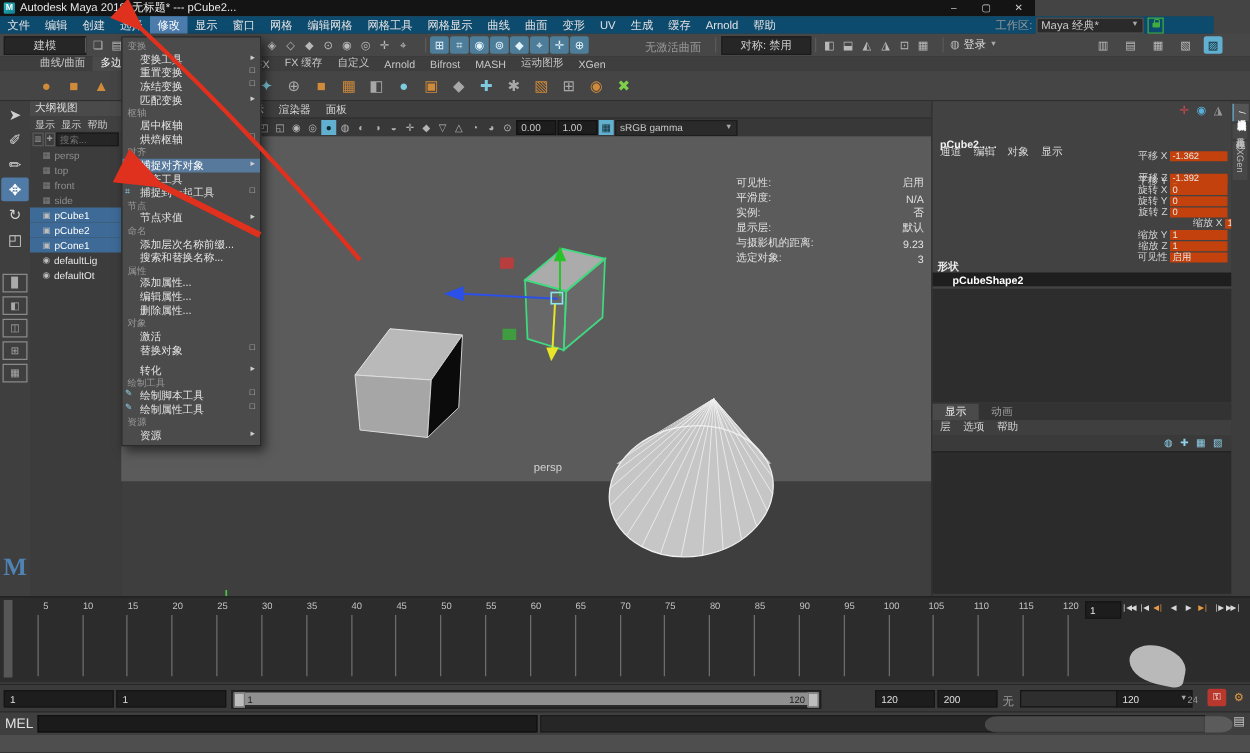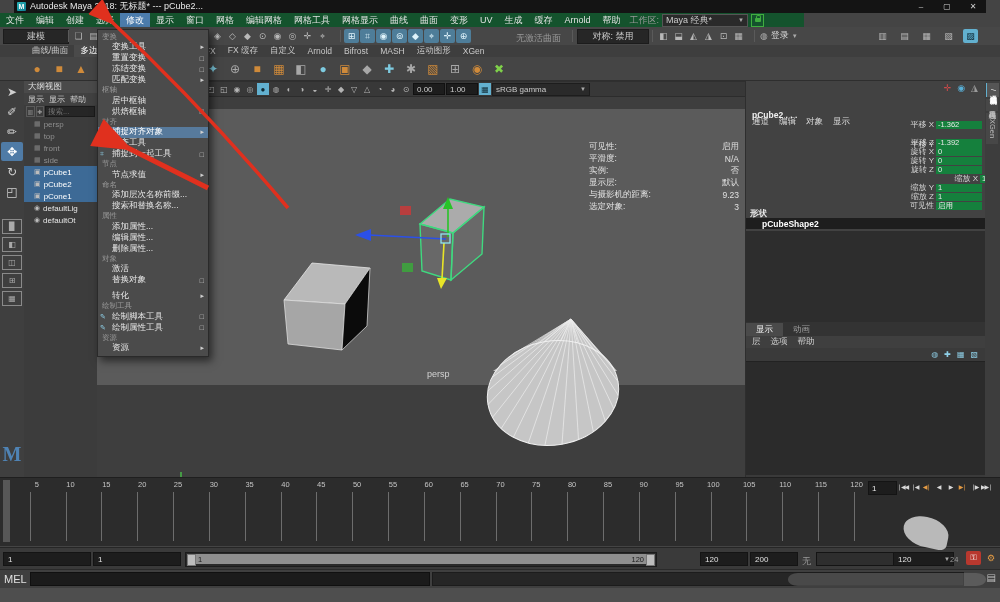--- a/index.html
+++ b/index.html
@@ -3,29 +3,29 @@
 <meta charset="utf-8">
 <style>
   html,body{margin:0;padding:0;background:#222;}
   #app{position:relative;width:1000px;height:602px;overflow:hidden;
        font-family:"Liberation Sans","DejaVu Sans",sans-serif;
        background:#444;color:#ddd;font-size:9px;-webkit-font-smoothing:antialiased;}
   .abs{position:absolute;}
   .row{display:flex;align-items:center;}
 
   
-  #titlebar{left:14px;top:0;width:972px;height:13px;background:#141414;color:#e8e8e8;
+  #titlebar{left:0;top:0;width:828px;height:13px;background:#141414;color:#e8e8e8;
             display:flex;align-items:center;font-size:9px;text-align:center;}
   #appicon{width:9px;height:9px;margin:0 4px 0 3px;background:linear-gradient(135deg,#29b3b8,#0d7d92);
            color:#fff;font-size:7px;font-weight:bold;display:flex;align-items:center;justify-content:center;border-radius:1px;}
   .winbtns{margin-left:auto;display:flex;}
   .winbtn{width:26px;height:13px;display:flex;align-items:center;justify-content:center;color:#cfcfcf;font-size:8px;}
 
   
-  #menubar{left:0;top:13px;width:804px;height:14px;background:#14532d;display:flex;align-items:center;border-bottom:1px solid #303030;}
+  #menubar{left:0;top:13px;width:971px;height:14px;background:#0c4a6e;display:flex;align-items:center;border-bottom:1px solid #303030;}
   .mb-item{padding:0 6px;height:14px;display:flex;align-items:center;color:#e2e2e2;font-size:9px;white-space:nowrap;}
   .mb-item.active{background:#4c7cac;color:#fff;}
   #wsarea{position:absolute;right:40px;top:0;height:14px;display:flex;align-items:center;gap:3px;}
   #wsdrop{background:#2a2a2a;border:1px solid #555;height:11px;display:flex;align-items:center;padding:0 3px;color:#ccc;min-width:78px;justify-content:space-between;}
   #lockbox{width:11px;height:11px;border:1px solid #3fae3f;display:flex;align-items:center;justify-content:center;}
   .lockbody{width:6px;height:4px;background:#3fae3f;border-radius:1px;position:relative;}
   .lockbody::before{content:"";position:absolute;top:-3px;left:1px;width:3px;height:3px;border:1px solid #3fae3f;border-bottom:none;border-radius:2px 2px 0 0;}
 
   
   #statusline{left:0;top:27px;width:1000px;height:18px;background:#474747;border-bottom:1px solid #333;}
@@ -78,21 +78,21 @@
   .hudrow{display:flex;justify-content:space-between;height:12px;align-items:center;}
   #persplabel{position:absolute;left:330px;bottom:6px;color:#d2d2d2;font-size:9px;}
 
   
   #channelbox{left:745px;top:81px;width:240px;height:241px;background:#424242;border-left:1px solid #2e2e2e;}
   #cbicons{position:absolute;right:8px;top:2px;display:flex;gap:6px;font-size:9px;}
   #cbmenus{position:absolute;left:6px;top:15px;display:flex;gap:10px;color:#d8d8d8;font-size:8.5px;margin-top:20px;}
   #cbname{position:absolute;left:6px;top:29px;color:#f0f0f0;font-size:8.5px;font-weight:bold;}
   .chrow{position:absolute;left:0;width:240px;height:9px;display:flex;align-items:center;}
   .chlabel{position:absolute;right:52px;color:#d6d6d6;font-size:8px;white-space:nowrap;}
-  .chval{position:absolute;right:4px;width:44px;height:8px;background:#15803d;color:#e8e8e8;font-size:7.5px;display:flex;align-items:center;padding-left:2px;}
+  .chval{position:absolute;right:4px;width:44px;height:8px;background:#c2410c;color:#e8e8e8;font-size:7.5px;display:flex;align-items:center;padding-left:2px;}
   #shapeshdr{position:absolute;left:4px;top:127px;color:#e8e8e8;font-size:8.5px;font-weight:bold;}
   #shaperow{position:absolute;left:0;top:137px;width:240px;height:11px;background:#1e1e1e;color:#fff;font-size:8.5px;font-weight:bold;display:flex;align-items:center;padding-left:16px;box-sizing:border-box;}
   #cbdark{position:absolute;left:0;top:150px;width:240px;height:91px;background:#2d2d2d;}
 
   
   #layereditor{left:745px;top:322px;width:240px;height:155px;background:#3a3a3a;border-left:1px solid #2e2e2e;}
   #letabs{height:14px;display:flex;align-items:flex-end;background:#333;}
   .letab{padding:0 10px;height:13px;display:flex;align-items:center;font-size:8.5px;color:#9f9f9f;}
   .letab.active{background:#4a4a4a;color:#eee;}
   #lemenus{height:12px;display:flex;gap:10px;align-items:center;padding-left:6px;font-size:8.5px;color:#d0d0d0;background:#3f3f3f;}
@@ -130,21 +130,21 @@
   #cmdline{left:0;top:569px;width:1000px;height:19px;background:#3f3f3f;border-top:1px solid #2a2a2a;}
   #mellabel{position:absolute;left:4px;top:3px;color:#e0e0e0;font-size:11px;}
   #melinput{position:absolute;left:30px;top:2px;width:398px;height:12px;background:#1b1b1b;border:1px solid #101010;}
   #melresult{position:absolute;left:432px;top:2px;width:530px;height:12px;background:#262626;border:1px solid #1c1c1c;}
   #scripted{position:absolute;right:4px;top:2px;color:#c0c0c0;font-size:10px;}
   #helpline{left:0;top:588px;width:1000px;height:14px;background:#4e4e4e;}
 
   
   #popupmenu{left:97px;top:29px;width:110px;background:#4b4b4b;border:1px solid #2a2a2a;
              box-shadow:3px 4px 8px rgba(0,0,0,.55);z-index:100;padding:2px 0;}
-  .mrow{position:relative;height:11px;display:flex;align-items:center;padding:0 4px 0 14px;color:#e4e4e4;font-size:8.5px;white-space:nowrap;}
+  .mrow{position:relative;height:11px;display:flex;align-items:flex-start;padding:0 4px 0 14px;color:#e4e4e4;font-size:8.5px;white-space:nowrap;}
   .mrow.header{height:9.5px;color:#999;font-size:7.5px;padding-left:4px;}
   .mrow.sep{height:5px;}
   .mrow.highlighted{background:#577a9c;color:#fff;}
   .mrow .micon{position:absolute;left:2px;font-size:7px;color:#8fd0e8;}
   .mrow .lbl{flex:1;}
   .mrow .rglyph{width:8px;text-align:right;font-size:7px;color:#cfcfcf;}
   .mrow.arrow .rglyph::before{content:"▸";}
   .mrow.box .rglyph::before{content:"□";}
 
   
@@ -412,20 +412,29 @@
         </div>
 
         <div class="olrow plain">
           <span class="oic">◉</span>
           <span>defaultOt</span>
         </div>
       </div>
   </div>
 
   <div class="abs" id="viewport">
+    <div id="vpmenus">
+
+    <span>视图</span>
+        <span>着色</span>
+        <span>照明</span>
+        <span>显示</span>
+        <span>渲染器</span>
+        <span>面板</span>
+      </div>
     <div id="vptoolbar">
       <div style="display:flex;gap:1px;">
 
       <div class="vtic">⊞</div>
           <div class="vtic">⊡</div>
           <div class="vtic">◧</div>
           <div class="vtic">◨</div>
           <div class="vtic">◩</div>
           <div class="vtic">⊟</div>
           <div class="vtic">▣</div>

